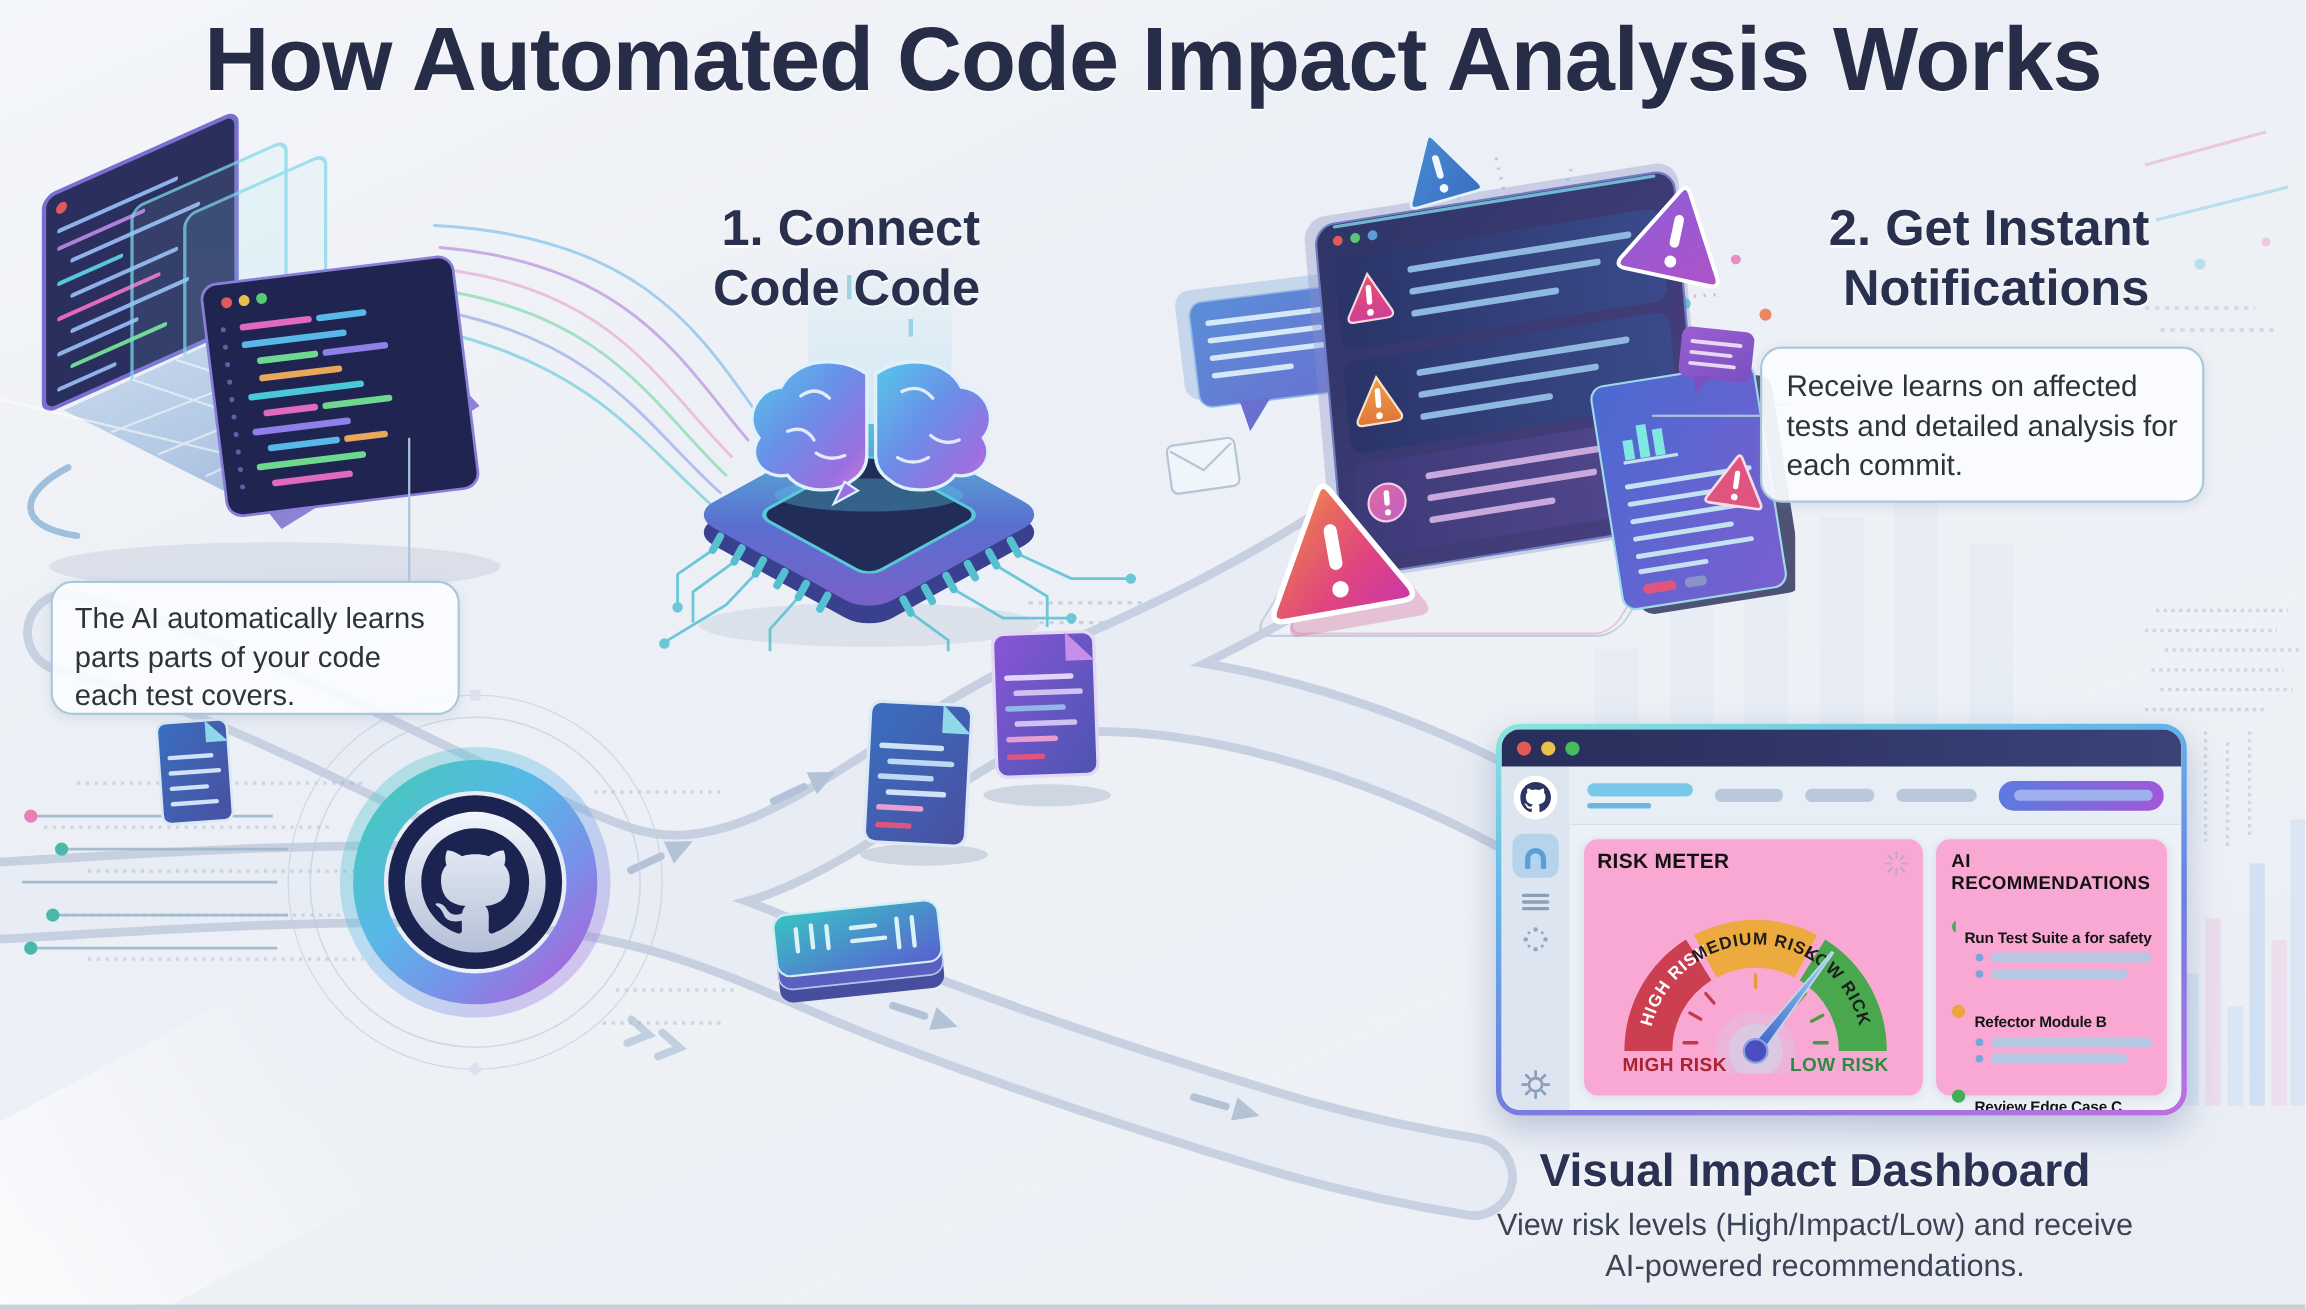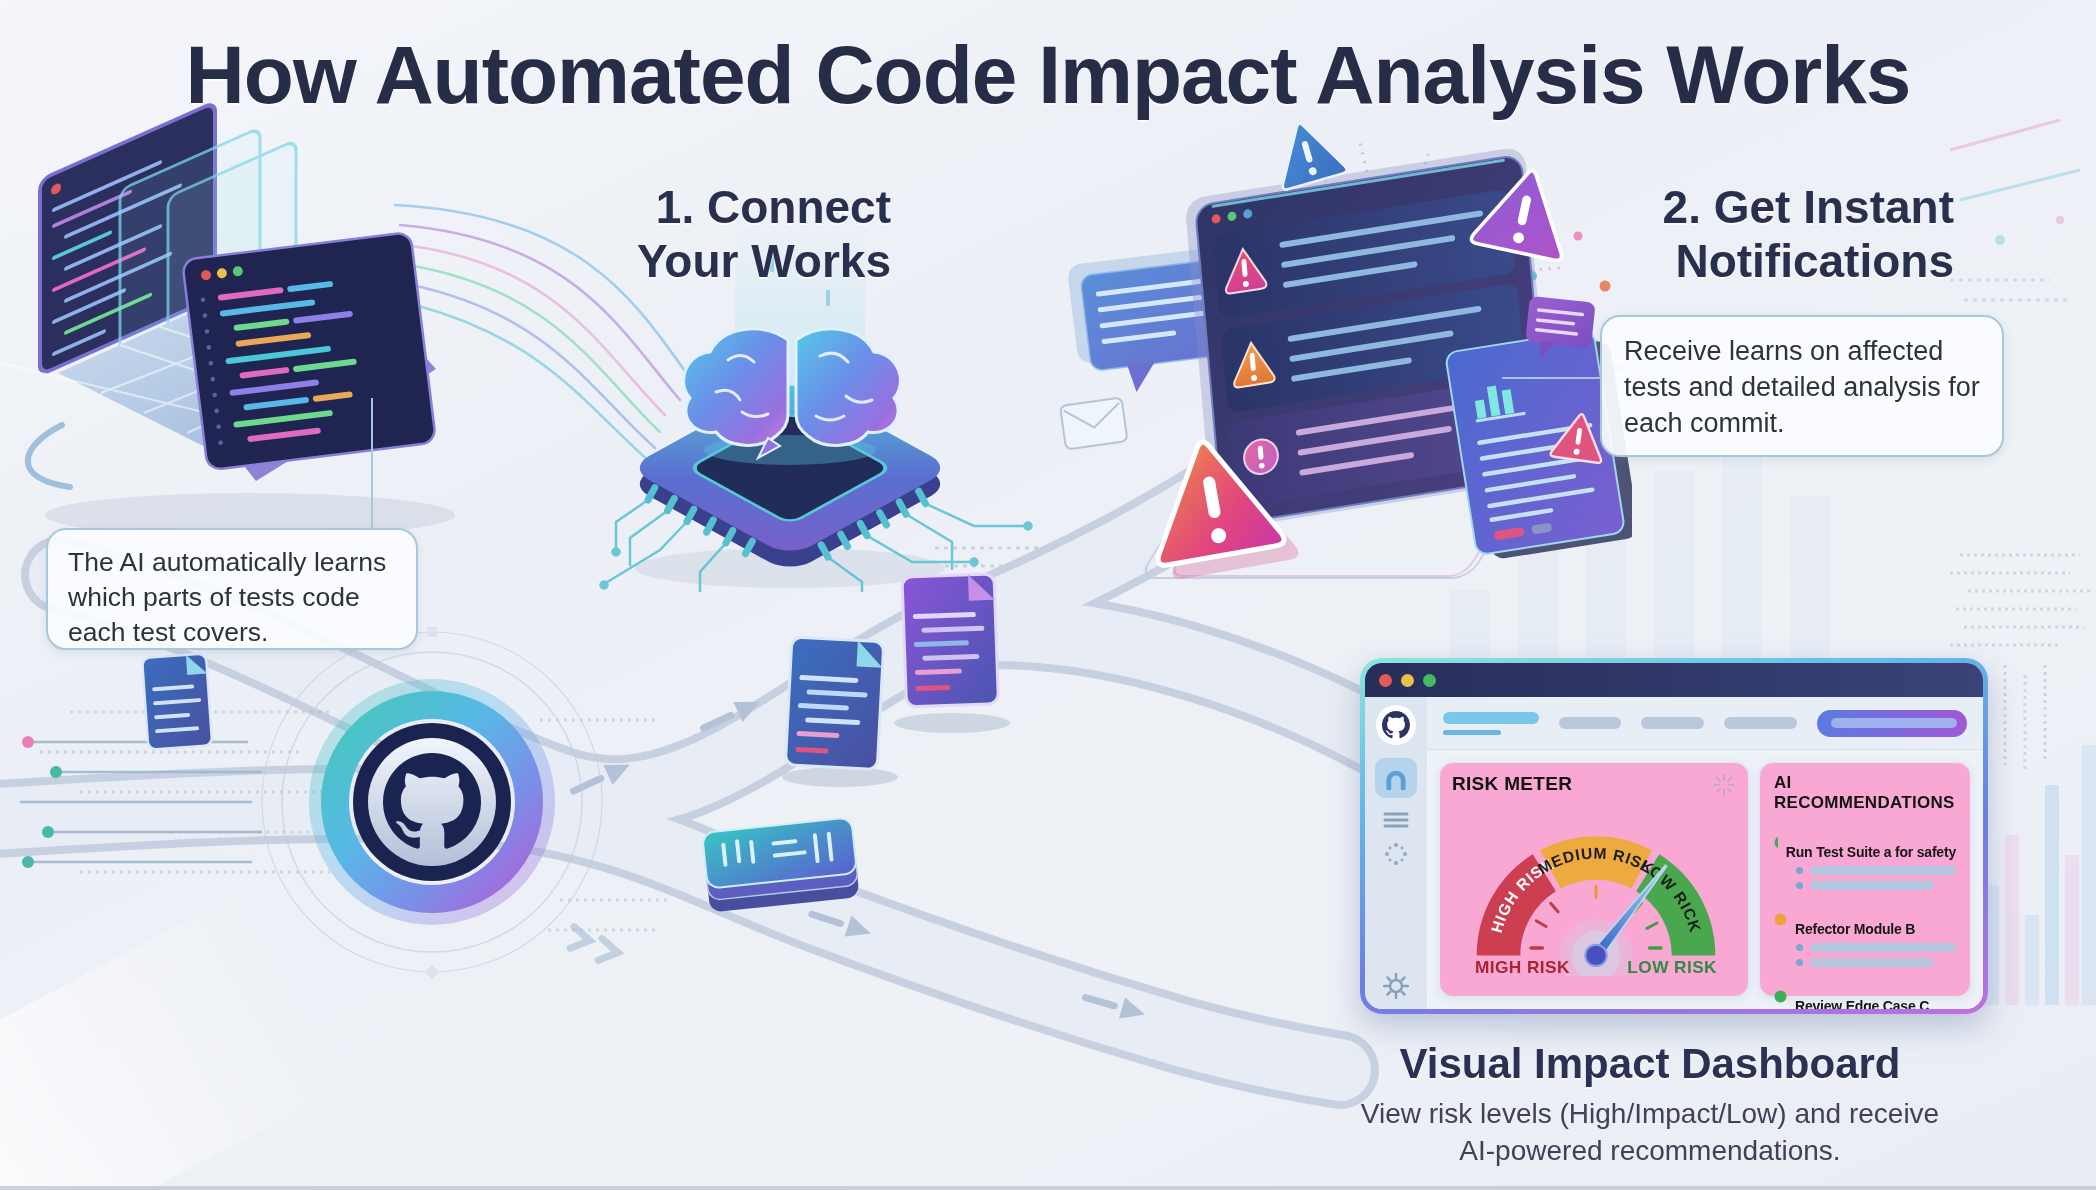--- a/index.html
+++ b/index.html
@@ -2,21 +2,21 @@
 <html><head>
 <meta charset="utf-8">
 <style>
   html,body{margin:0;padding:0;}
   body{width:2096px;height:1190px;overflow:hidden;font-family:"Liberation Sans","DejaVu Sans",sans-serif;}
   #stage{position:relative;width:2096px;height:1190px;
     background:linear-gradient(155deg,#f4f6fa 0%,#eceff5 35%,#eef1f6 70%,#e9edf4 100%);}
   .abs{position:absolute;}
   .z0{z-index:0}.z1{z-index:1}.z2{z-index:2}.z3{z-index:3}
   #main-title{left:0;top:8px;width:2096px;text-align:center;font-size:82px;font-weight:bold;
-    color:#272d47;letter-spacing:-1px;text-shadow:0 2px 0 rgba(255,255,255,.7);margin-top:20px;}
+    color:#272d47;letter-spacing:-1px;text-shadow:0 2px 0 rgba(255,255,255,.7);}
   .step-label{font-weight:bold;color:#29304e;font-size:46px;line-height:1.18;text-align:right;
     text-shadow:0 2px 0 rgba(255,255,255,.8);}
   #step1{left:546px;top:180px;width:345px;}
   #step2{left:1584px;top:180px;width:370px;}
   .callout{background:rgba(250,252,254,.93);border:2.5px solid #a9c7db;border-radius:20px;
     color:#2f3237;line-height:1.33;box-shadow:0 3px 10px rgba(120,140,170,.18);}
   #callout1{left:46px;top:528px;width:372px;height:122px;font-size:26.5px;padding:15px 20px;box-sizing:border-box;}
   #callout2{left:1600px;top:315px;width:404px;height:142px;font-size:27px;padding:17px 22px;box-sizing:border-box;}
   .connector{background:#a9c7db;}
   .caption-h{font-size:42px;font-weight:bold;color:#2b3152;text-align:center;text-shadow:0 2px 0 rgba(255,255,255,.8);}
@@ -667,28 +667,28 @@
         <circle cx="68" cy="96" r="7.5" fill="#fff"></circle>
     </g>
   </svg>
 
   <div class="abs z2 connector" style="left:1502px;top:377px;width:100px;height:2px"></div>
 
   <div id="main-title" class="abs z3">How Automated Code Impact Analysis Works</div>
 
   <div id="step1" class="abs z3 step-label">
     <div>1. Connect</div>
-    <div>Your Works</div>
+    <div>Code Code</div>
   </div>
   <div id="step2" class="abs z3 step-label">
     <div>2. Get Instant</div>
     <div>Notifications</div>
   </div>
 
-  <div id="callout1" class="abs z3 callout">The AI automatically learns which parts of tests code each test covers.</div>
+  <div id="callout1" class="abs z3 callout">The AI automatically learns parts parts of your code each test covers.</div>
   <div id="callout2" class="abs z3 callout">Receive learns on affected tests and detailed analysis for each commit.</div>
 
   <div id="caption-dash" class="abs z3">
     <div class="caption-h">Visual Impact Dashboard</div>
     <div class="caption-s">View risk levels (High/Impact/Low) and receive AI-powered recommendations.</div>
   </div>
 
   <div id="dash" class="abs z2">
     <div id="dash-inner">
       <div id="dash-titlebar">

